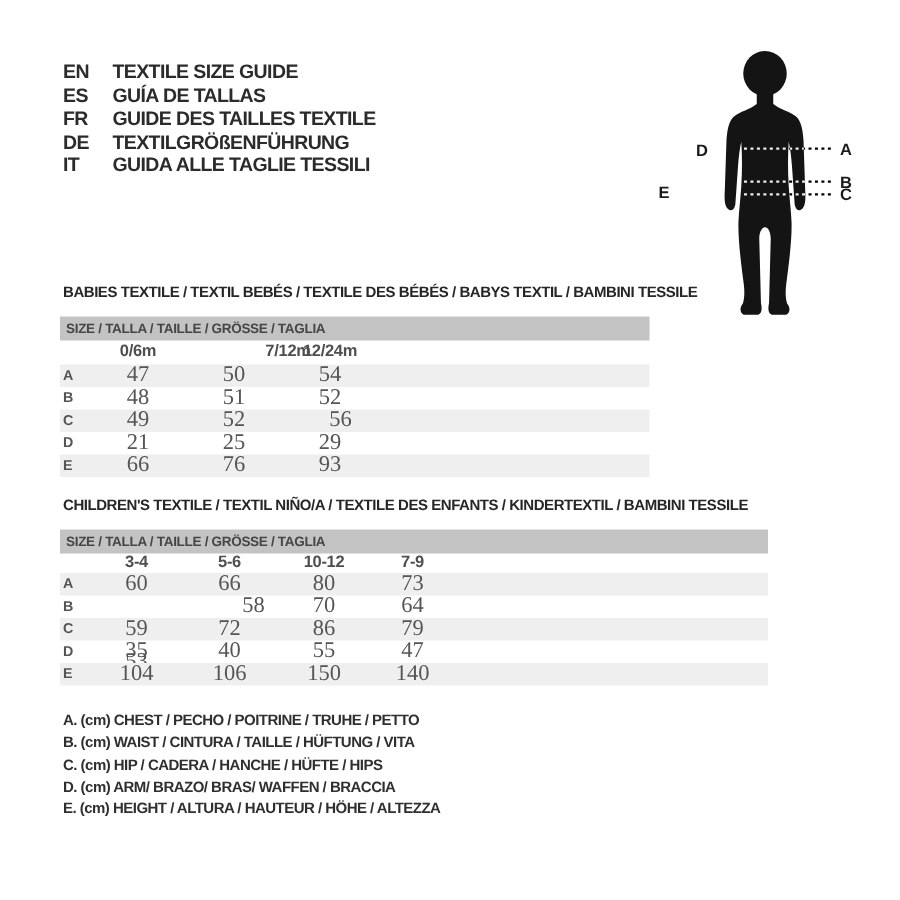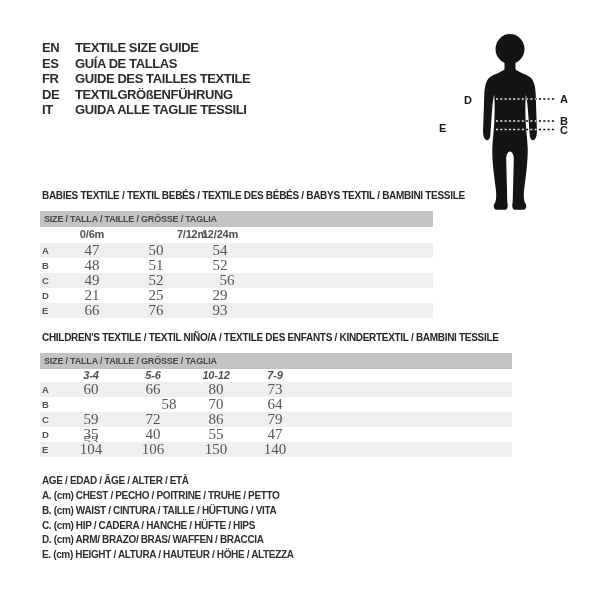--- a/index.html
+++ b/index.html
@@ -167,21 +167,21 @@
   <span class="cell" style="left:116px;">76</span>
   <span class="cell" style="left:180px;">93</span>
 </div>
 
 <div class="abs tbl-title" style="left:42px;top:332px;">CHILDREN'S TEXTILE / TEXTIL NIÑO/A / TEXTILE DES ENFANTS / KINDERTEXTIL / BAMBINI TESSILE</div>
 
 <div class="abs size-bar" style="top:353px;width:472px;">
   <span>SIZE / TALLA / TAILLE / GRÖSSE / TAGLIA</span>
 </div>
 
-<div class="abs" style="left:0;top:369px;height:15px;width:600px;font-style:italic;">
+<div class="abs" style="left:0;top:369px;height:15px;width:600px;">
   <span class="abs col-head" style="left:91px;">3-4</span>
   <span class="abs col-head" style="left:153px;">5-6</span>
   <span class="abs col-head" style="left:216px;">10-12</span>
   <span class="abs col-head" style="left:275px;">7-9</span>
 </div>
 
 <div class="abs row band" style="top:382px;width:472px;">
   <span class="row-label">A</span>
   <span class="cell" style="left:51px;">60</span>
   <span class="cell" style="left:113px;">66</span>
@@ -211,19 +211,18 @@
 </div>
 <div class="abs row band" style="top:442px;width:472px;">
   <span class="row-label">E</span>
   <span class="cell" style="left:51px;">104</span>
   <span class="cell" style="left:113px;">106</span>
   <span class="cell" style="left:176px;">150</span>
   <span class="cell" style="left:235px;">140</span>
 </div>
 
 <div class="abs legend">
-  <div>AGE / EDAD / ÂGE / ALTER / ETÀ</div>
   <div>A. (cm) CHEST / PECHO / POITRINE / TRUHE / PETTO</div>
   <div>B. (cm) WAIST / CINTURA / TAILLE / HÜFTUNG / VITA</div>
   <div>C. (cm) HIP / CADERA / HANCHE / HÜFTE / HIPS</div>
   <div>D. (cm) ARM/ BRAZO/ BRAS/ WAFFEN / BRACCIA</div>
   <div>E. (cm) HEIGHT / ALTURA / HAUTEUR / HÖHE / ALTEZZA</div>
 </div>
 
 </body></html>

